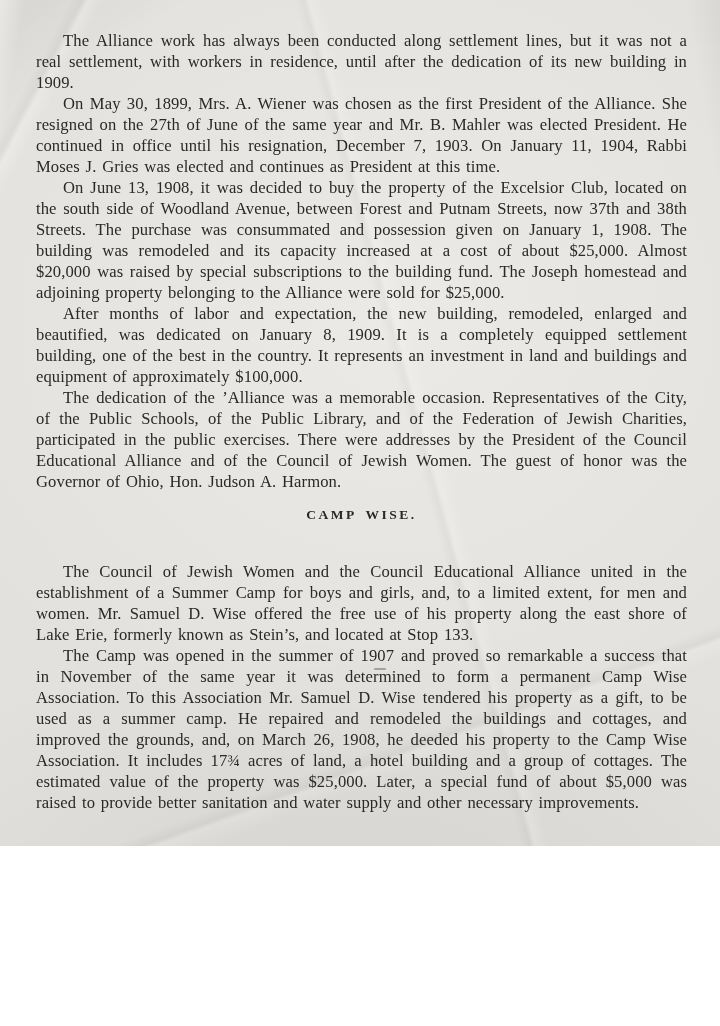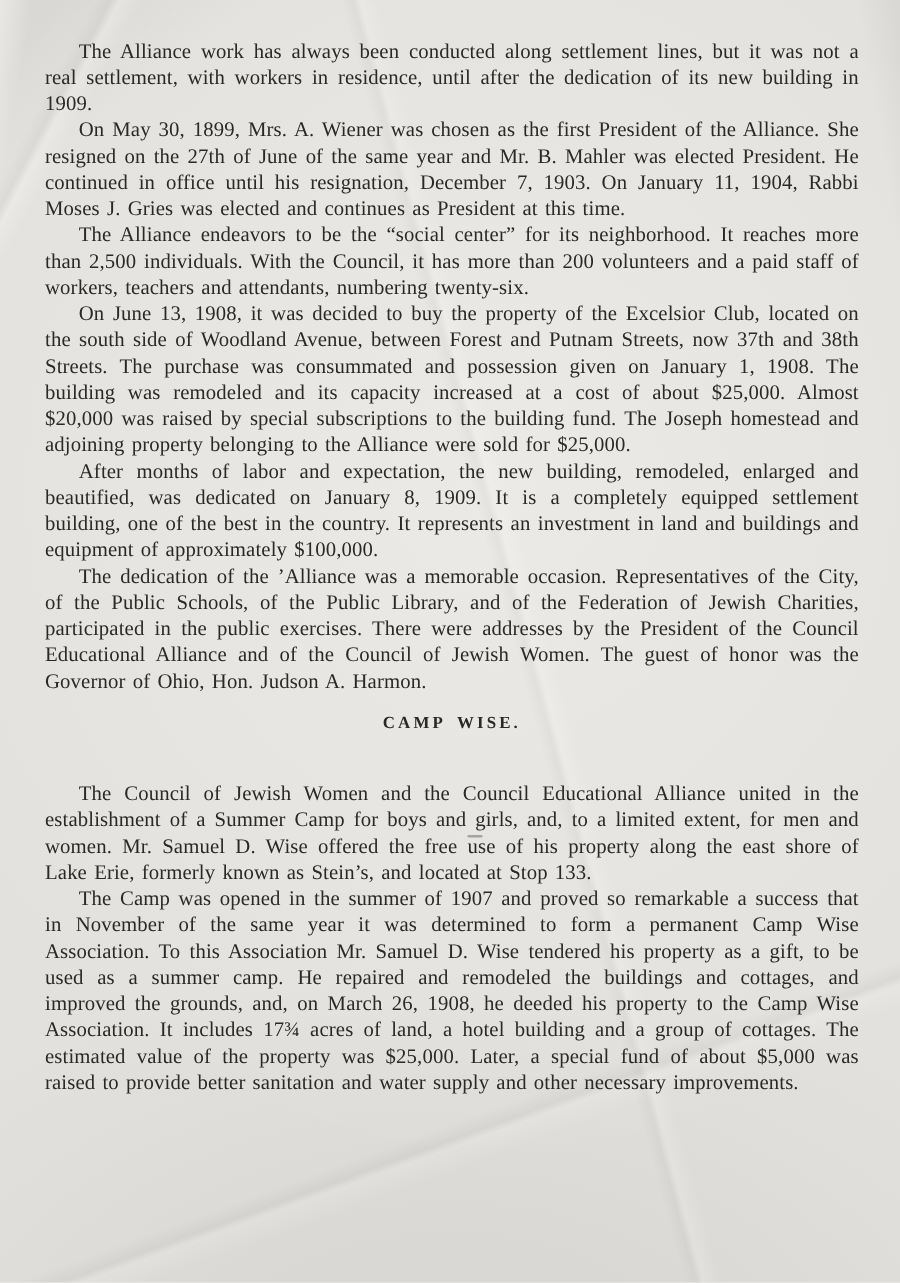--- a/index.html
+++ b/index.html
@@ -8,21 +8,21 @@
   }
   body {
     width: 720px;
     height: 1026px;
     overflow: hidden;
     font-family: "Liberation Serif", serif;
   }
   .page {
     position: relative;
     width: 720px;
-    height: 1026px;
+    height: 846px;
     box-sizing: border-box;
     padding: 30px 33px 0 36px;
     color: #2b2926;
     background:
       radial-gradient(ellipse 120% 90% at 55% 38%, rgba(255,255,255,0.30), rgba(255,255,255,0) 60%),
       linear-gradient(100deg, rgba(255,255,255,0.45) 0%, rgba(255,255,255,0) 3%),
       linear-gradient(260deg, rgba(0,0,0,0.05) 0%, rgba(0,0,0,0) 4%),
       linear-gradient(145deg, rgba(0,0,0,0.05) 0%, rgba(0,0,0,0) 10%),
       radial-gradient(ellipse 140% 60% at 50% 108%, rgba(0,0,0,0.06), rgba(0,0,0,0) 55%),
       #e3e1dd;
@@ -70,21 +70,20 @@
   }
 </style>
 </head>
 <body>
 
 <div class="page">
 
   <div class="text-block">
     <p class="para">The Alliance work has always been conducted along settlement lines, but it was not a real settlement, with workers in residence, until after the dedication of its new building in 1909.</p>
     <p class="para">On May 30, 1899, Mrs. A. Wiener was chosen as the first President of the Alliance.  She resigned on the 27th of June of the same year and Mr. B. Mahler was elected President.  He continued in office until his resignation, December 7, 1903.  On January 11, 1904, Rabbi Moses J. Gries was elected and continues as President at this time.</p>
-    <p class="para">The Alliance endeavors to be the “social center” for its neighborhood.  It reaches more than 2,500 individuals.  With the Council, it has more than 200 volunteers and a paid staff of workers, teachers and attendants, numbering twenty-six.</p>
     <p class="para">On June 13, 1908, it was decided to buy the property of the Excelsior Club, located on the south side of Woodland Avenue, between Forest and Putnam Streets, now 37th and 38th Streets.  The purchase was consummated and possession given on January 1, 1908.  The building was remodeled and its capacity increased at a cost of about $25,000.  Almost $20,000 was raised by special subscriptions to the building fund.  The Joseph homestead and adjoining property belonging to the Alliance were sold for $25,000.</p>
     <p class="para">After months of labor and expectation, the new building, remodeled, enlarged and beautified, was dedicated on January 8, 1909.  It is a completely equipped settlement building, one of the best in the country.  It represents an investment in land and buildings and equipment of approximately $100,000.</p>
     <p class="para">The dedication of the ’Alliance was a memorable occasion.  Representatives of the City, of the Public Schools, of the Public Library, and of the Federation of Jewish Charities, participated in the public exercises.  There were addresses by the President of the Council Educational Alliance and of the Council of Jewish Women.  The guest of honor was the Governor of Ohio, Hon. Judson A. Harmon.</p>
   </div>
 
   <h2 class="section-heading">CAMP WISE.</h2>
 
   <span class="scan-dash"></span>
 
   <div class="text-block">

